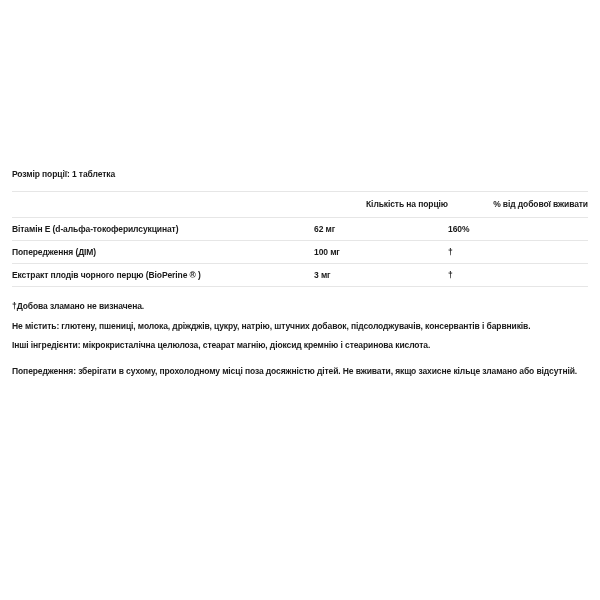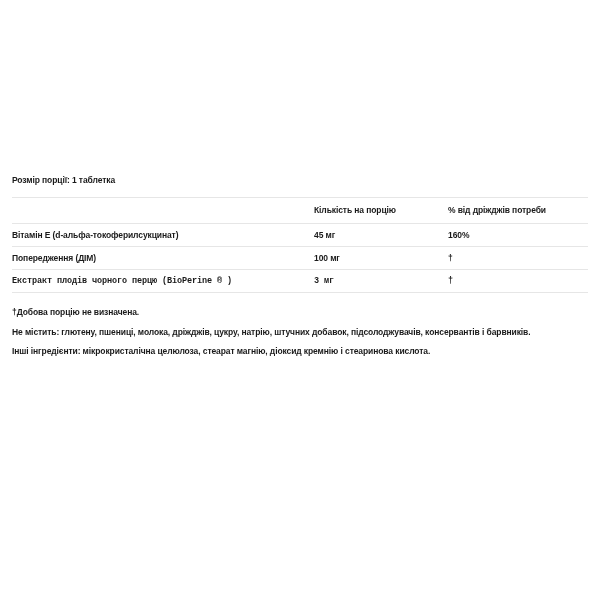--- a/index.html
+++ b/index.html
@@ -12,21 +12,21 @@
     height: 600px;
     font-family: "Liberation Sans", sans-serif;
     color: #1a1a1a;
     -webkit-font-smoothing: antialiased;
   }
   .page {
     position: relative;
     width: 600px;
     height: 600px;
     box-sizing: border-box;
-    padding: 6px 12px;
+    padding: 0 12px;
   }
   .spacer-top { height: 168px; }
 
   .serving-size {
     font-size: 8.5px;
     font-weight: 700;
     line-height: 13px;
     letter-spacing: -0.1px;
     margin: 0 0 10px 0;
     padding-left: 0px;
@@ -48,24 +48,24 @@
     text-align: left;
     vertical-align: middle;
     padding: 0;
     border-top: 1px solid #e6e6e6;
     height: 22px;
     font-weight: 700;
     line-height: 13px;
   }
   table.facts thead th {
     height: 25px;
+    text-align: right;
   }
   table.facts tbody tr:last-child td {
     border-bottom: 1px solid #e6e6e6;
-    font-family: Liberation Mono, monospace;
   }
   .th-blank { }
 
   .notes {
     margin-top: 13px;
   }
   .note {
     font-size: 8.5px;
     font-weight: 700;
     line-height: 13.5px;
@@ -88,42 +88,43 @@
   <table class="facts">
     <colgroup>
       <col class="c1">
       <col class="c2">
       <col class="c3">
     </colgroup>
     <thead>
       <tr>
         <th class="th-blank"></th>
         <th>Кількість на порцію</th>
-        <th>% від дріжджів потреби</th>
+        <th>% від добової вживати</th>
       </tr>
     </thead>
     <tbody>
       <tr>
         <td>Вітамін Е (d-альфа-токоферилсукцинат)</td>
-        <td>45 мг</td>
+        <td>62 мг</td>
         <td>160%</td>
       </tr>
       <tr>
         <td>Попередження (ДІМ)</td>
         <td>100 мг</td>
         <td>†</td>
       </tr>
       <tr>
         <td>Екстракт плодів чорного перцю (BioPerine ® )</td>
         <td>3 мг</td>
         <td>†</td>
       </tr>
     </tbody>
   </table>
 
   <div class="notes">
-    <p class="note">†Добова порцію не визначена.</p>
+    <p class="note">†Добова зламано не визначена.</p>
     <p class="note">Не містить: глютену, пшениці, молока, дріжджів, цукру, натрію, штучних добавок, підсолоджувачів, консервантів і барвників.</p>
     <p class="note">Інші інгредієнти: мікрокристалічна целюлоза, стеарат магнію, діоксид кремнію і стеаринова кислота.</p>
     <div class="gap-before-warning"></div>
+    <p class="note last">Попередження: зберігати в сухому, прохолодному місці поза досяжністю дітей. Не вживати, якщо захисне кільце зламано або відсутній.</p>
   </div>
 
 </div>
 
 </body></html>

